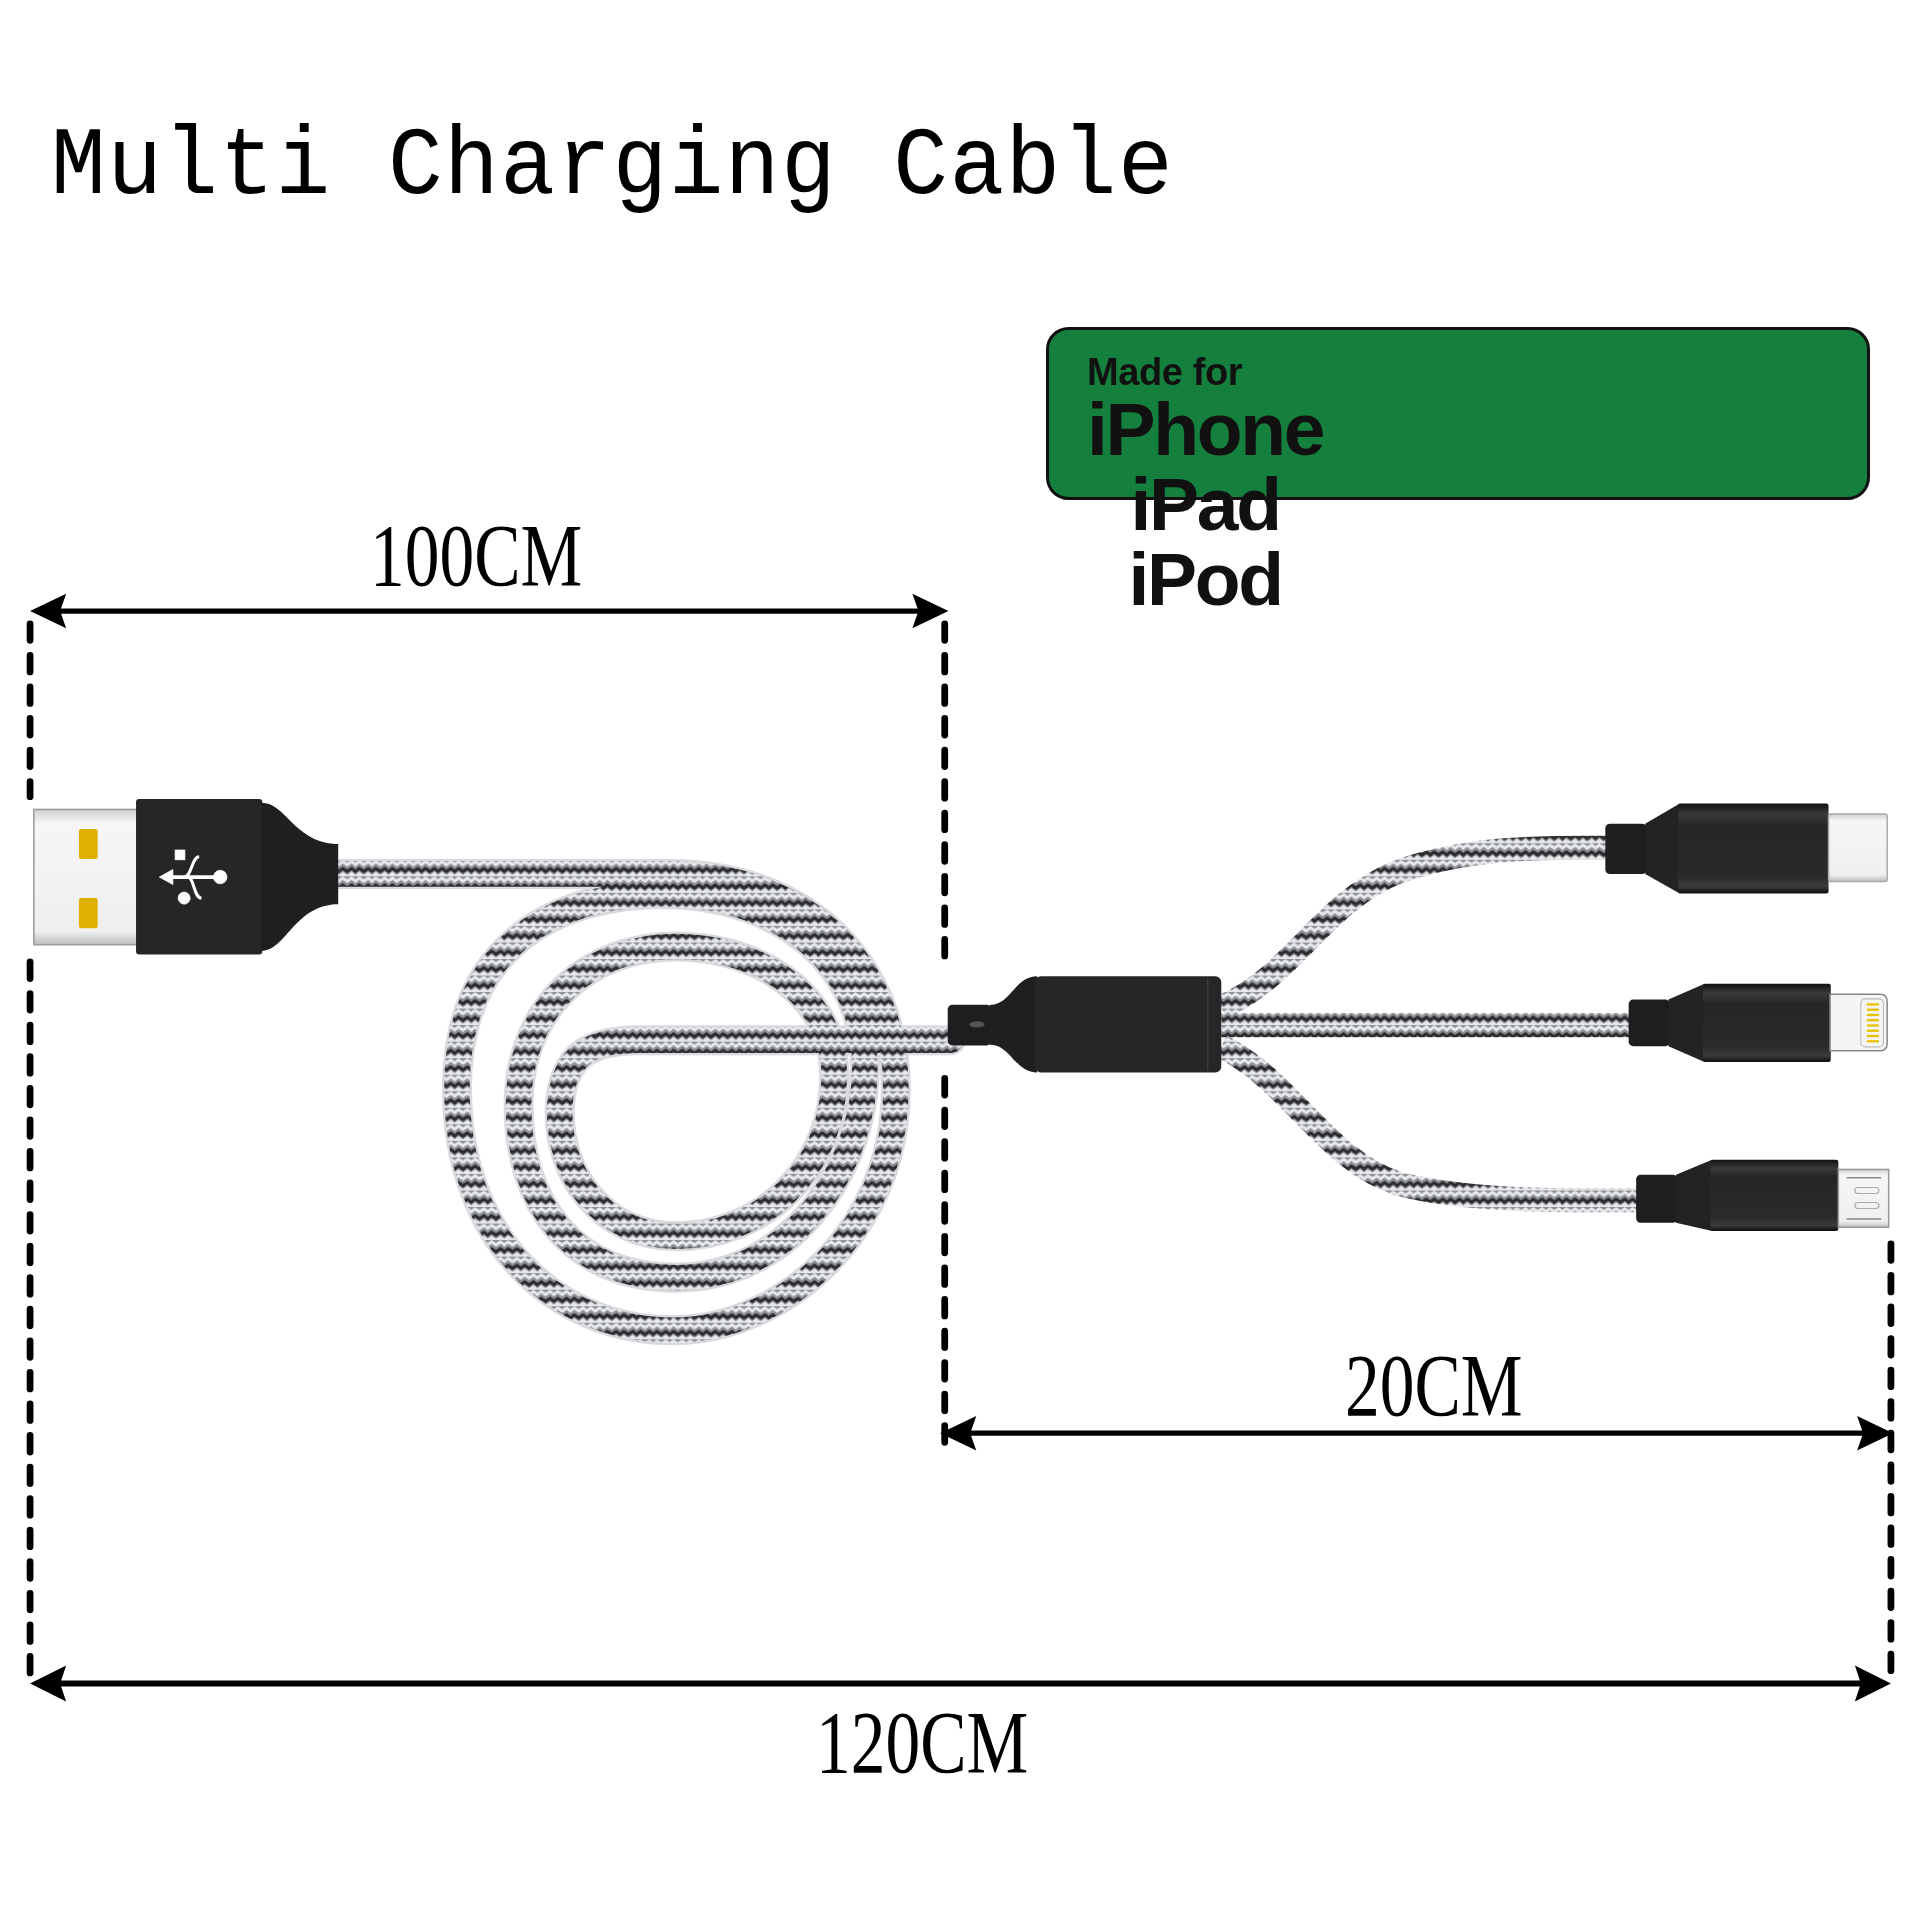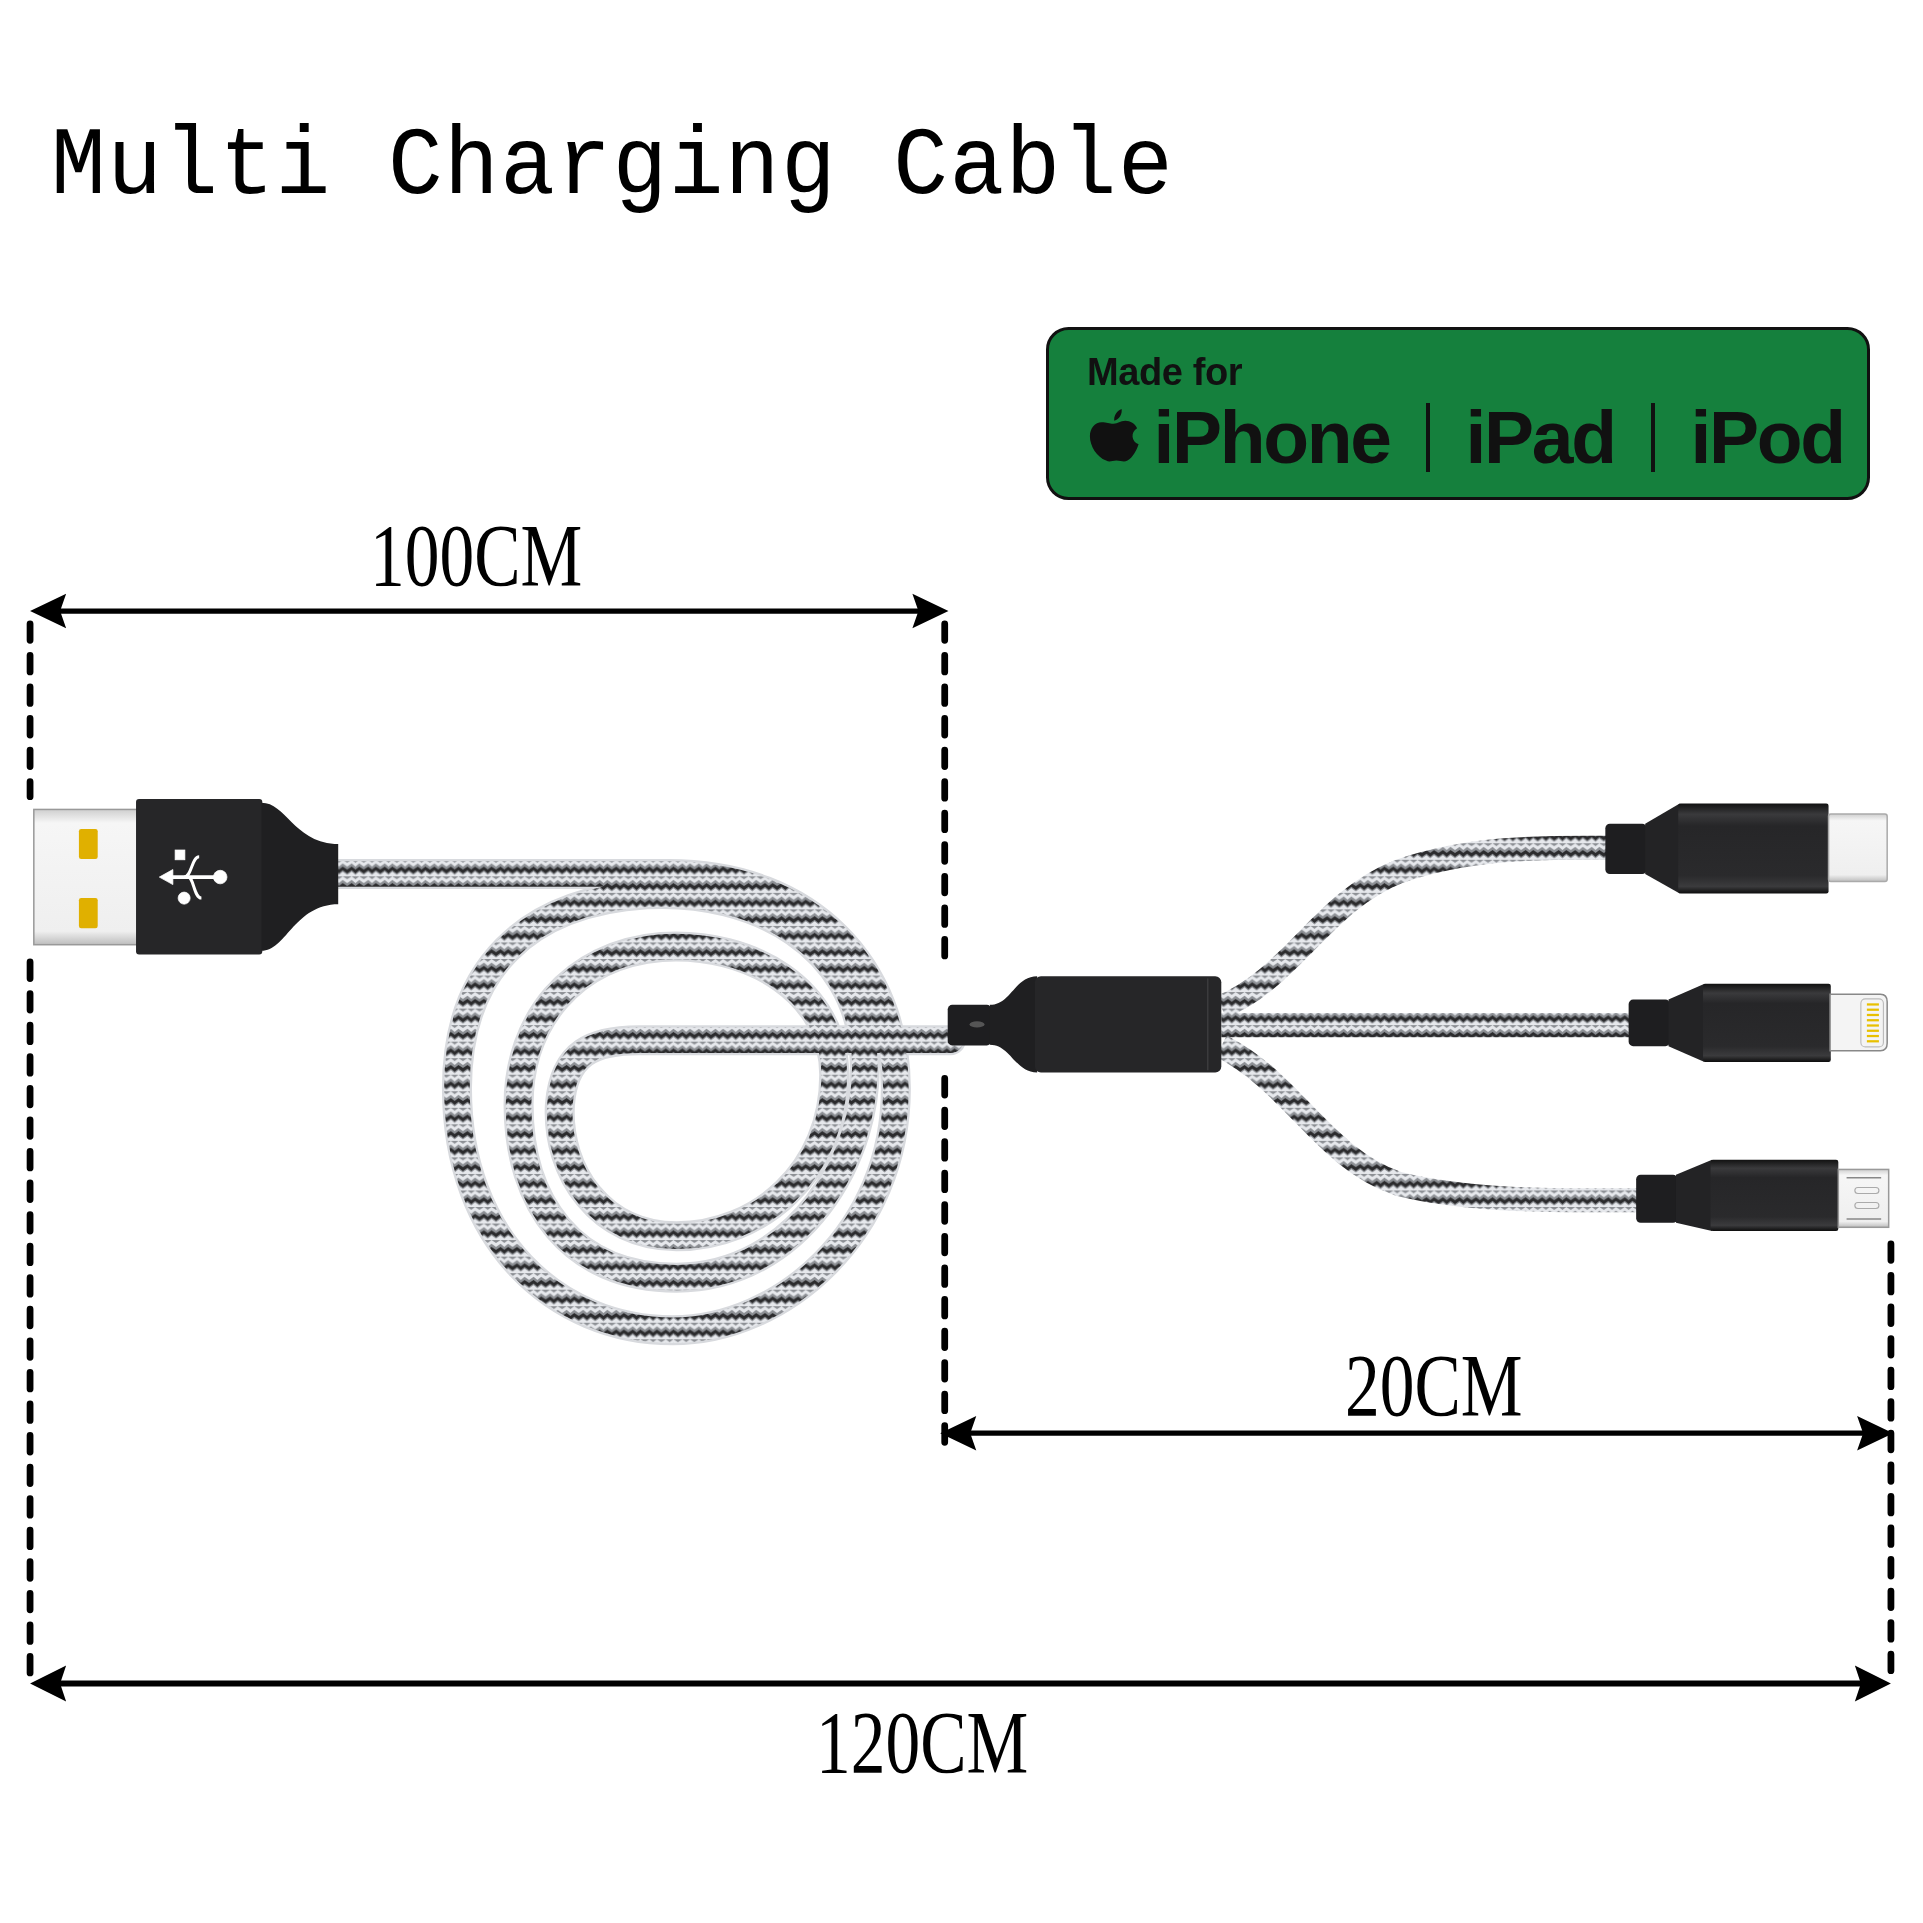--- a/index.html
+++ b/index.html
@@ -2,21 +2,21 @@
 <html style="font-size:12px"><head>
 <meta charset="utf-8">
 <style>
   html,body{margin:0;padding:0;background:#ffffff;}
   body{width:1924px;height:1924px;position:relative;overflow:hidden;}
   #stage{position:absolute;left:0;top:0;width:1920px;height:1924px;padding-left:40px;}
   .title{position:absolute;left:51px;top:120px;font-family:"Liberation Mono","DejaVu Sans Mono",monospace;font-size:96px;line-height:96px;color:#000;transform-origin:left top;transform:scale(0.95,1.0);white-space:nowrap;letter-spacing:1.5px;}
   .dim-label{position:absolute;font-family:"Liberation Serif","DejaVu Serif",serif;font-size:89px;line-height:89px;color:#000;transform-origin:left top;white-space:nowrap;}
   .badge{position:absolute;left:1046px;top:327px;width:824px;height:173px;border:3px solid #111;border-radius:22.5px;box-sizing:border-box;background:#15803d;}
   .badge-made{position:absolute;left:38px;top:21px;font-family:"Liberation Sans","DejaVu Sans",sans-serif;font-size:38px;font-weight:bold;color:#111;letter-spacing:-0.4px;}
-  .badge-row{position:absolute;left:38px;top:66px;height:83px;display:flex;align-items:center;font-family:"Liberation Sans","DejaVu Sans",sans-serif;font-weight:bold;font-size:75px;color:#111;letter-spacing:-2.3px;}
+  .badge-row{position:absolute;left:38px;top:66px;height:83px;display:flex;align-items:center;font-family:"Liberation Sans","DejaVu Sans",sans-serif;font-weight:bold;font-size:75px;color:#111;letter-spacing:-2.3px;flex-direction:column;}
   .badge-row .dev{line-height:75px;}
   .badge-row .sep{display:inline-block;width:3.8px;height:69px;background:#111;margin:0 36px;}
   .apple{width:53px;height:59px;margin-right:13.5px;margin-top:-4.5px;}
   svg.overlay{position:absolute;left:0;top:0;}
 </style>
 </head>
 <body>
 
 <div id="stage">
 

